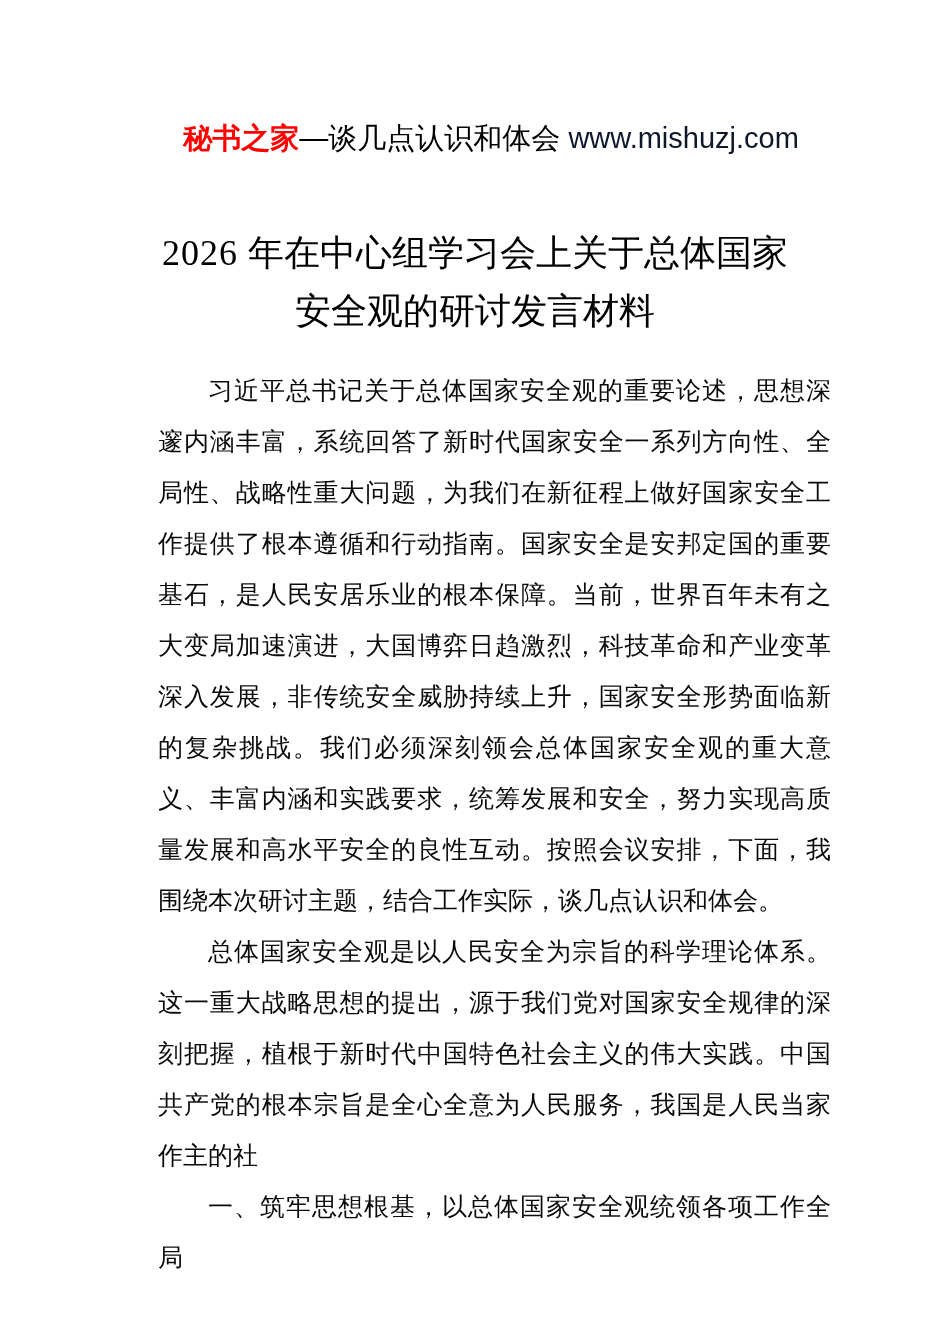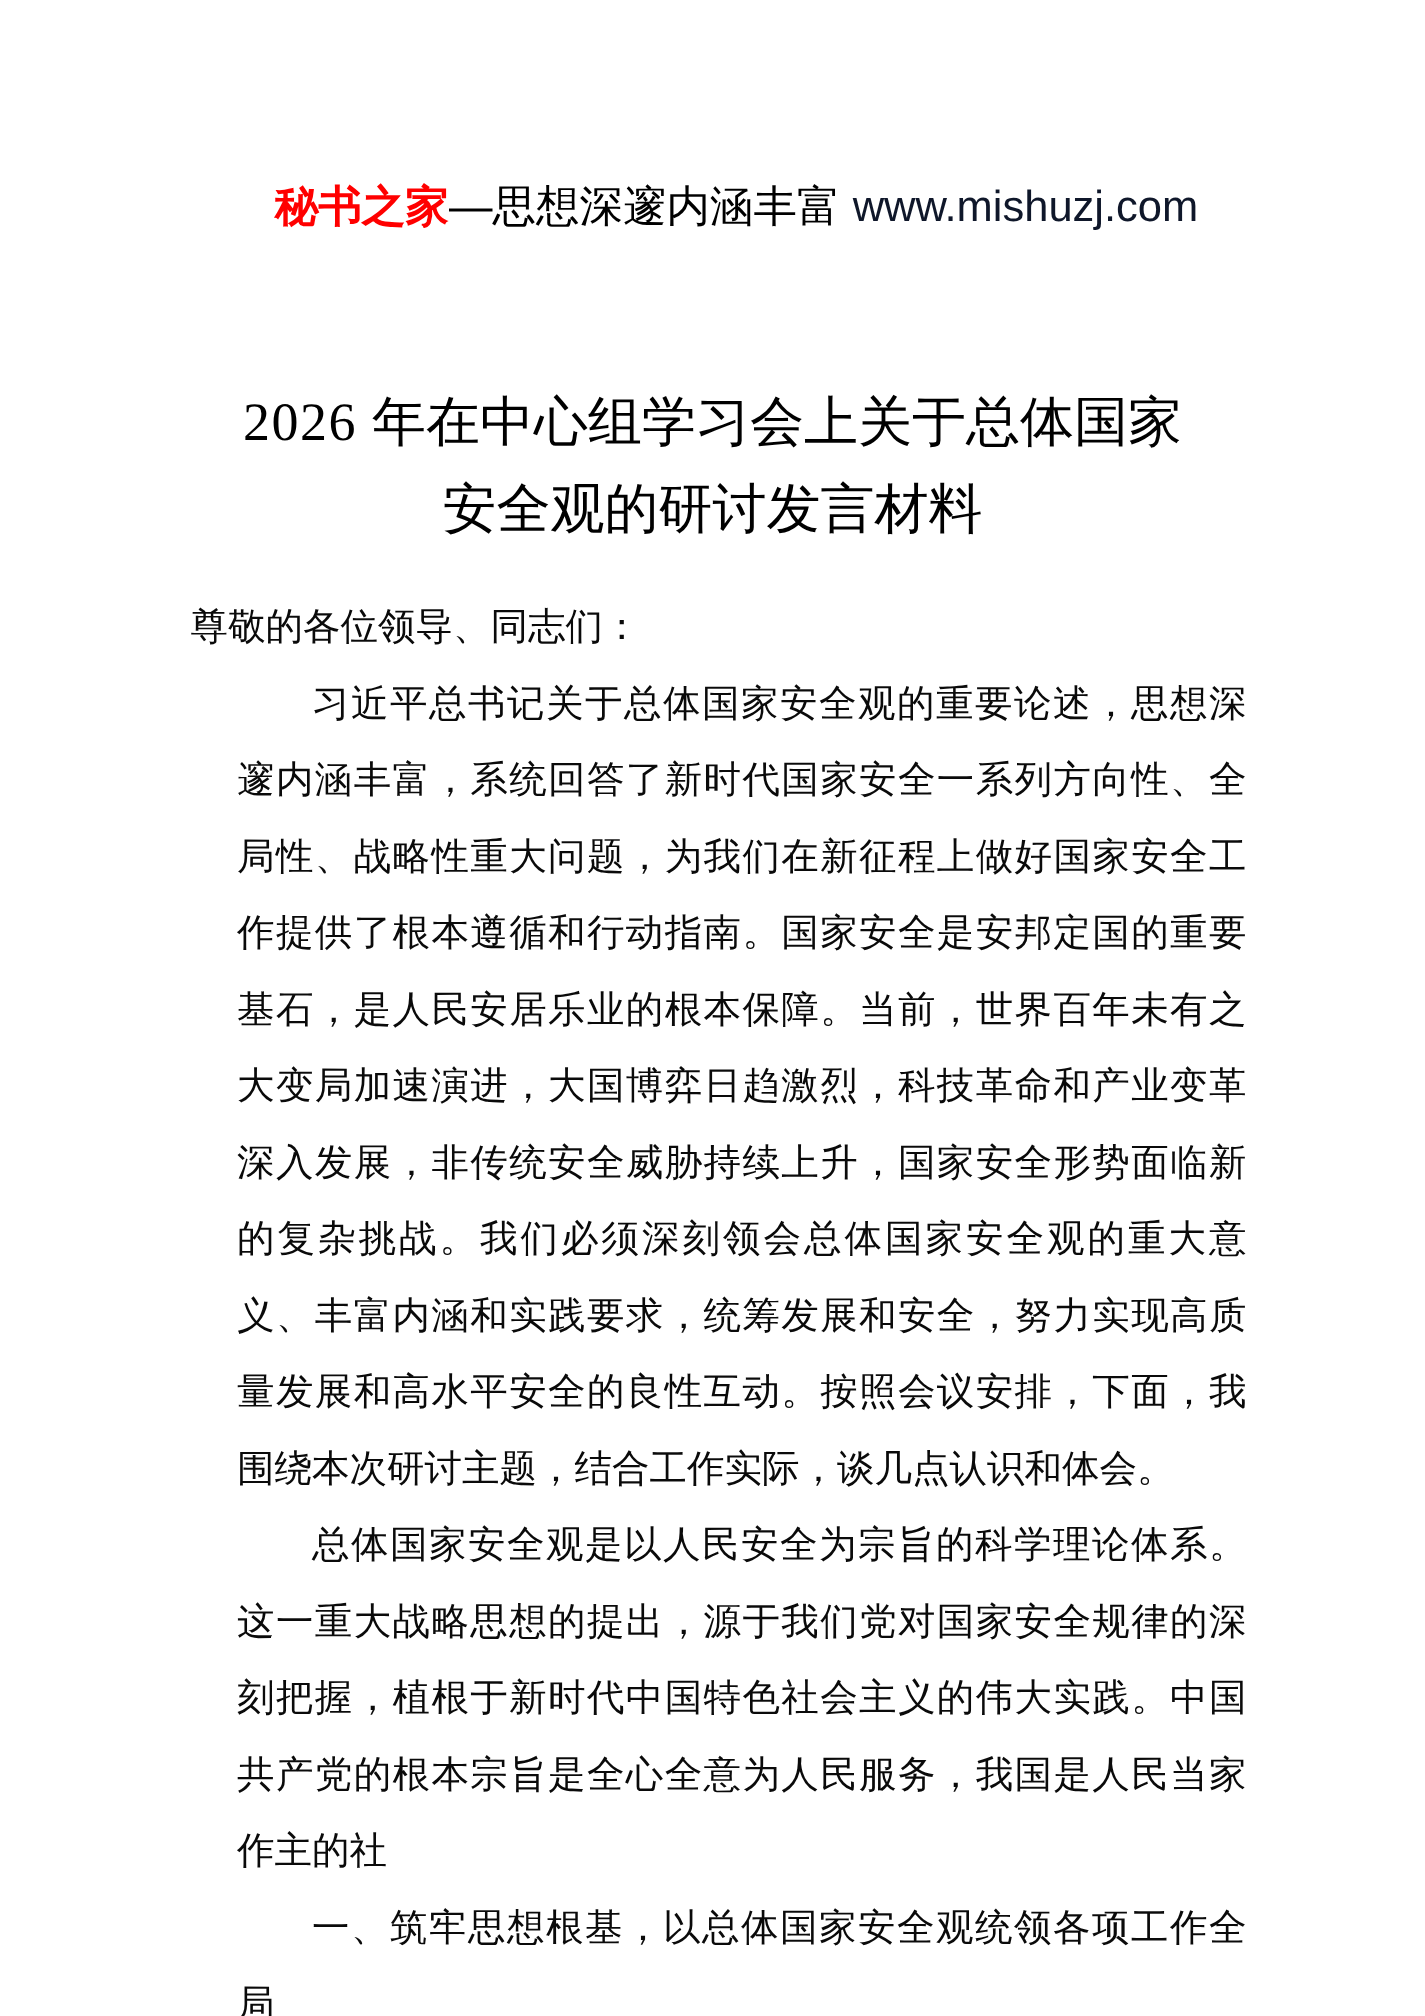--- a/index.html
+++ b/index.html
@@ -20,21 +20,21 @@
     margin-top: 84px;
     text-align: center;
     font-size: 29px;
     line-height: 36px;
     white-space: pre;
   }
   .site-header .brand {
     font-weight: bold;
   }
   .doc-title {
-    margin: 60px 110px 0 110px;
+    margin: 32px 110px 0 110px;
     text-align: center;
     font-size: 36px;
     line-height: 57px;
     font-weight: 500;
     color: #000000;
   }
   .doc-title .title-line {
     display: block;
   }
   .title-number {
@@ -56,28 +56,27 @@
     text-indent: 2em;
     margin-left: 31px;
   }
 </style>
 </head>
 <body>
 
 <div class="page">
 
   <div class="site-header">
-    <span class="brand" style="color: rgb(255, 0, 0);">秘书之家</span><span class="tagline" style="color: rgb(0, 0, 0);">—思想深邃内涵丰富 </span><span class="url" style="color: #0f172a;">www.mishuzj.com</span>
+    <span class="brand" style="color: rgb(255, 0, 0);">秘书之家</span><span class="tagline" style="color: rgb(0, 0, 0);">—谈几点认识和体会 </span><span class="url" style="color: #0f172a;">www.mishuzj.com</span>
   </div>
 
   <h1 class="doc-title">
     <span class="title-line"><span class="title-number">2026</span><span> 年在中心组学习会上关于总体国家</span></span>
     <span class="title-line">安全观的研讨发言材料</span>
   </h1>
 
   <div class="doc-body">
-    <p class="salutation">尊敬的各位领导、同志们：</p>
     <p class="para indent">习近平总书记关于总体国家安全观的重要论述，思想深邃内涵丰富，系统回答了新时代国家安全一系列方向性、全局性、战略性重大问题，为我们在新征程上做好国家安全工作提供了根本遵循和行动指南。国家安全是安邦定国的重要基石，是人民安居乐业的根本保障。当前，世界百年未有之大变局加速演进，大国博弈日趋激烈，科技革命和产业变革深入发展，非传统安全威胁持续上升，国家安全形势面临新的复杂挑战。我们必须深刻领会总体国家安全观的重大意义、丰富内涵和实践要求，统筹发展和安全，努力实现高质量发展和高水平安全的良性互动。按照会议安排，下面，我围绕本次研讨主题，结合工作实际，谈几点认识和体会。</p>
     <p class="para indent">总体国家安全观是以人民安全为宗旨的科学理论体系。这一重大战略思想的提出，源于我们党对国家安全规律的深刻把握，植根于新时代中国特色社会主义的伟大实践。中国共产党的根本宗旨是全心全意为人民服务，我国是人民当家作主的社</p>
     <p class="para indent heading">一、筑牢思想根基，以总体国家安全观统领各项工作全局</p>
   </div>
 
 </div>
 
 </body></html>

